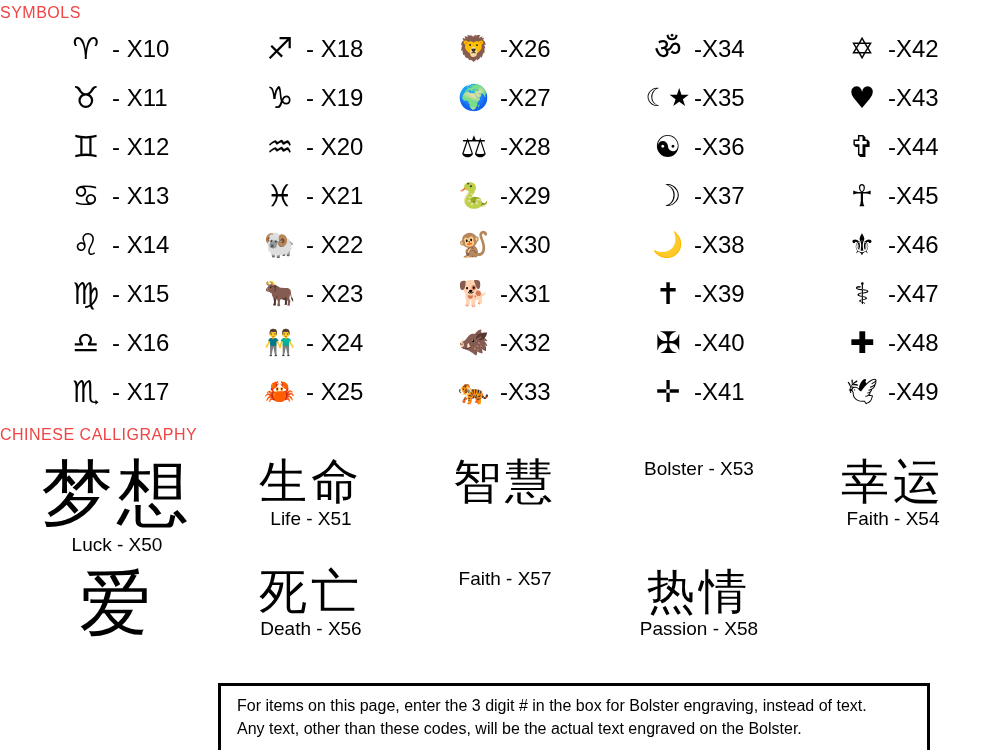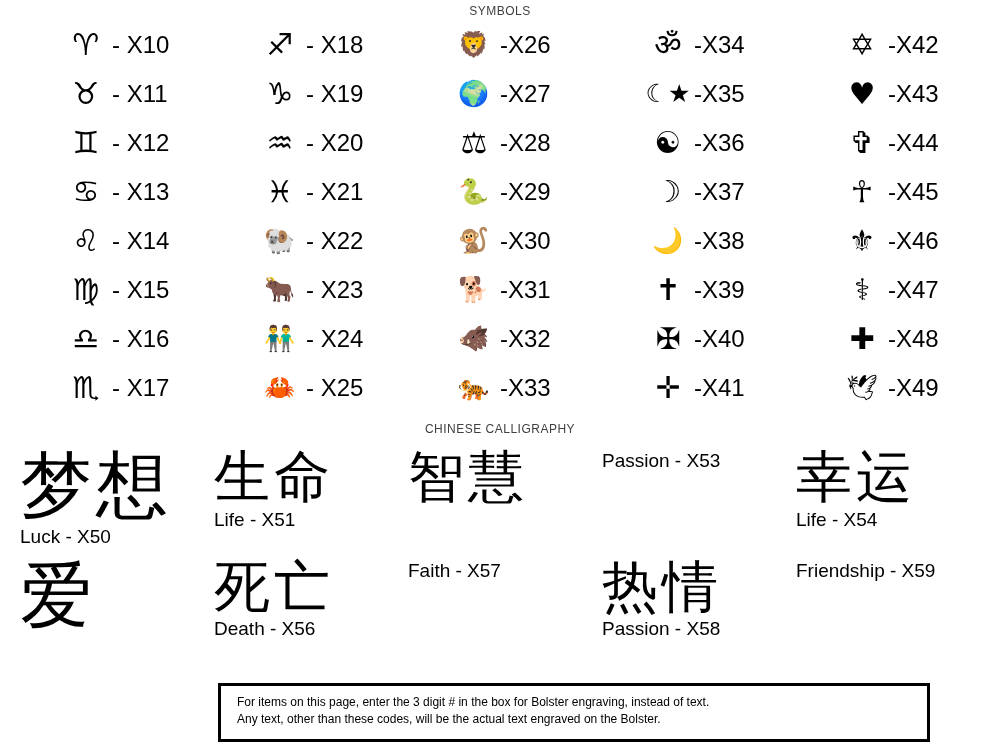--- a/index.html
+++ b/index.html
@@ -9,24 +9,23 @@
   body {
     width: 1000px;
     height: 750px;
     background: #ffffff;
     font-family: "Liberation Sans", sans-serif;
     color: #000000;
     position: relative;
     overflow: hidden;
   }
   .section-title {
-    text-align: center;
-    font-size: 12px;
+    font-size: 16px;
     letter-spacing: 0.5px;
-    color: #404040;
+    color: #ef4444;
     font-weight: normal;
   }
   #symbols-title {
     margin-top: 4px;
     margin-bottom: 2px;
   }
   
   #symbol-grid {
     width: 980px;
     margin: 0 auto;
@@ -69,26 +68,26 @@
   }
   #calligraphy-grid {
     width: 980px;
     margin: 0 auto;
     display: grid;
     grid-template-columns: repeat(5, 1fr);
     padding-left: 10px;
     box-sizing: border-box;
   }
   .calli-cell {
-    text-align: left;
+    text-align: center;
     padding-top: 4px;
   }
   .calli-chars {
     font-family: "DejaVu Sans", sans-serif;
-    font-size: 56px;
+    font-size: 48px;
     line-height: 1.05;
     letter-spacing: 4px;
     white-space: nowrap;
   }
   .calli-label {
     font-size: 19px;
     margin-top: 2px;
     white-space: nowrap;
   }
   .calli-cell.tall .calli-chars {
@@ -109,21 +108,21 @@
     position: absolute;
     left: 218px;
     top: 683px;
     width: 712px;
     border: 3px solid #000;
     background: #fff;
     padding: 8px 12px 10px 16px;
     box-sizing: border-box;
   }
   .note-line {
-    font-size: 12px;
+    font-size: 16px;
     line-height: 1.45;
     color: #000;
   }
 </style>
 </head>
 <body>
 
 <div class="section-title" id="symbols-title">SYMBOLS</div>
 
 <div id="symbol-grid">
@@ -297,43 +296,42 @@
       <div class="calli-label">Luck - X50</div>
     </div>
     <div class="calli-cell">
       <div class="calli-chars">生命</div>
       <div class="calli-label">Life - X51</div>
     </div>
     <div class="calli-cell">
       <div class="calli-chars">智慧</div>
     </div>
     <div class="calli-cell">
-      <div class="calli-label">Passion - X53</div>
+      <div class="calli-label">Bolster - X53</div>
     </div>
     <div class="calli-cell">
       <div class="calli-chars">幸运</div>
-      <div class="calli-label">Life - X54</div>
+      <div class="calli-label">Faith - X54</div>
     </div>
   </div>
 <div id="calligraphy-grid-2">
     <div class="calli-cell tall">
       <div class="calli-chars">爱</div>
     </div>
     <div class="calli-cell">
       <div class="calli-chars">死亡</div>
       <div class="calli-label">Death - X56</div>
     </div>
     <div class="calli-cell">
       <div class="calli-label">Faith - X57</div>
     </div>
     <div class="calli-cell">
       <div class="calli-chars">热情</div>
       <div class="calli-label">Passion - X58</div>
     </div>
     <div class="calli-cell">
-      <div class="calli-label">Friendship - X59</div>
     </div>
   </div>
 
 <div id="note-box">
   <div class="note-line">For items on this page, enter the 3 digit # in the box for Bolster engraving, instead of text.</div>
   <div class="note-line">Any text, other than these codes, will be the actual text engraved on the Bolster.</div>
 </div>
 
 </body></html>

